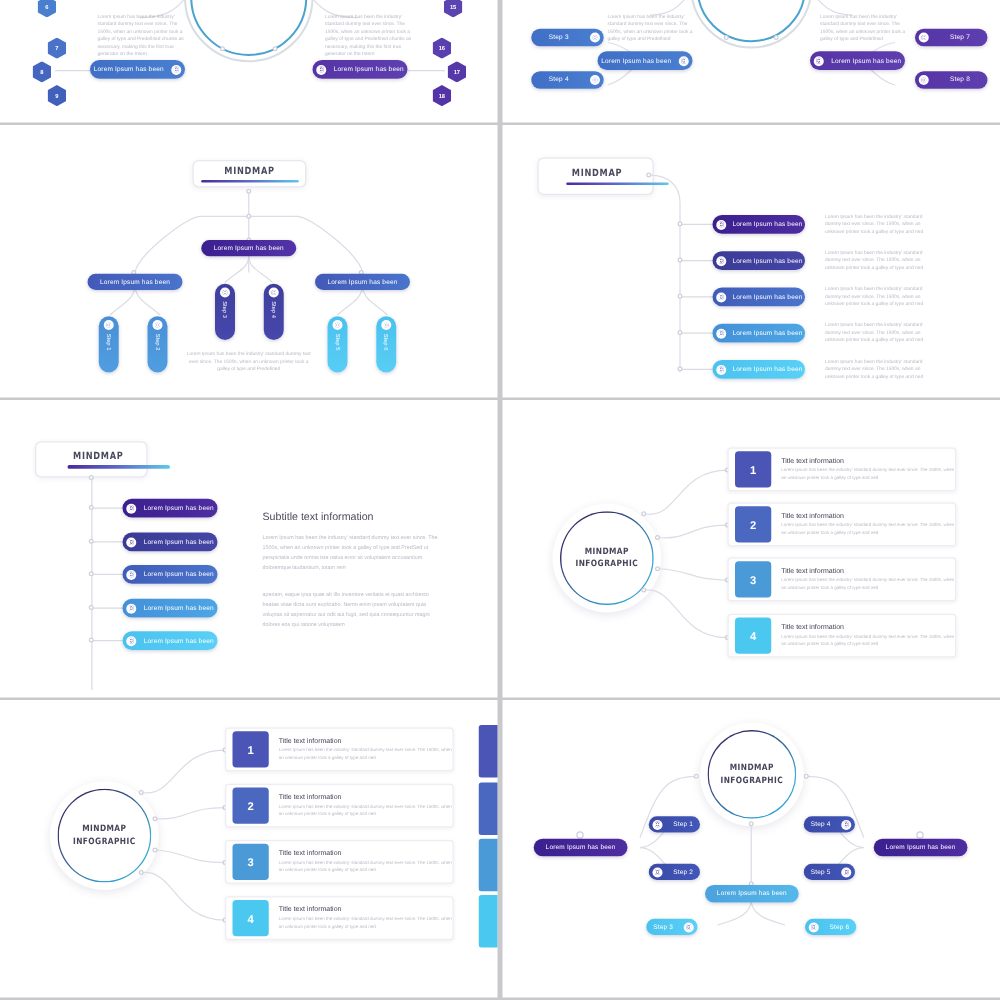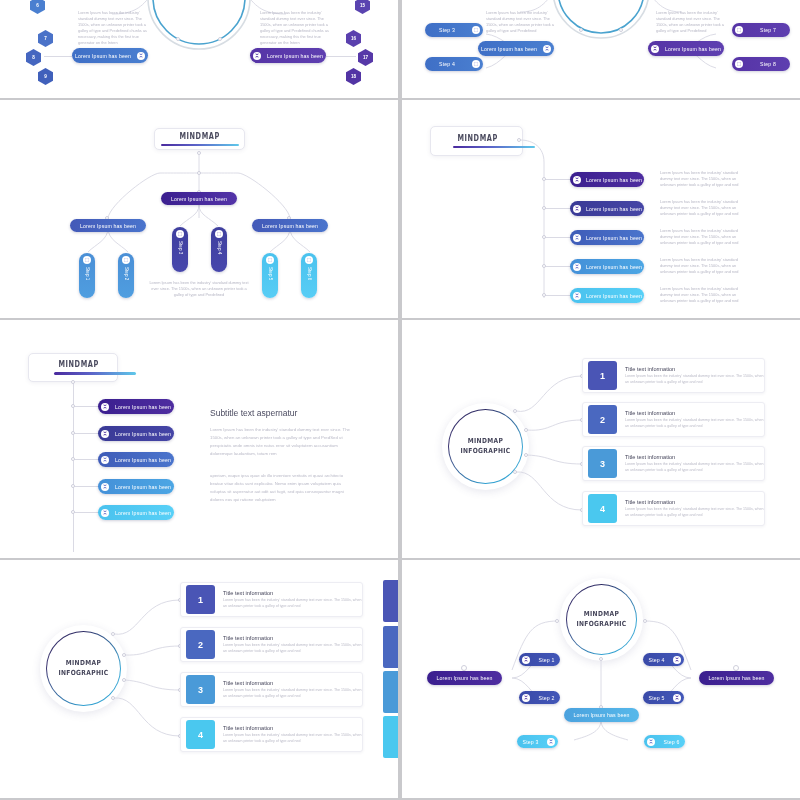--- a/index.html
+++ b/index.html
@@ -415,21 +415,21 @@
     </div>
     <div class="pill" style="left:98px;top:159px;width:76px;height:15px;background:linear-gradient(90deg,#4490d8,#4ca6e4)">
       <span class="gear"></span>
       <span class="lbl">Lorem Ipsum has been</span>
     </div>
     <div class="pill" style="left:98px;top:185px;width:76px;height:15px;background:linear-gradient(90deg,#4ac2ee,#58d0f7)">
       <span class="gear"></span>
       <span class="lbl">Lorem Ipsum has been</span>
     </div>
 
-    <div class="subhead" style="left:210px;top:88px">Subtitle text aspernatur</div>
+    <div class="subhead" style="left:210px;top:88px">Subtitle text information</div>
     <div class="para" style="left:210px;top:106px;width:140px">Lorem Ipsum has been the industry' standard dummy text ever since. The 1500s, when an unknown printer took a galley of type and PredSed ut perspiciatis unde omnis iste natus error sit voluptatem accusantium doloremque laudantium, totam rem</div>
     <div class="para" style="left:210px;top:152px;width:140px">aperiam, eaque ipsa quae ab illo inventore veritatis et quasi architecto beatae vitae dicta sunt explicabo. Nemo enim ipsam voluptatem quia voluptas sit aspernatur aut odit aut fugit, sed quia consequuntur magni dolores eos qui ratione voluptatem</div>
   </div>
 
   <div class="slide">
     <div class="bigcircle" style="left:40px;top:83px;width:87px;height:87px">
       <div class="ring"></div>
       <div class="ctext">
         <div>MINDMAP</div>
         <div>INFOGRAPHIC</div>

